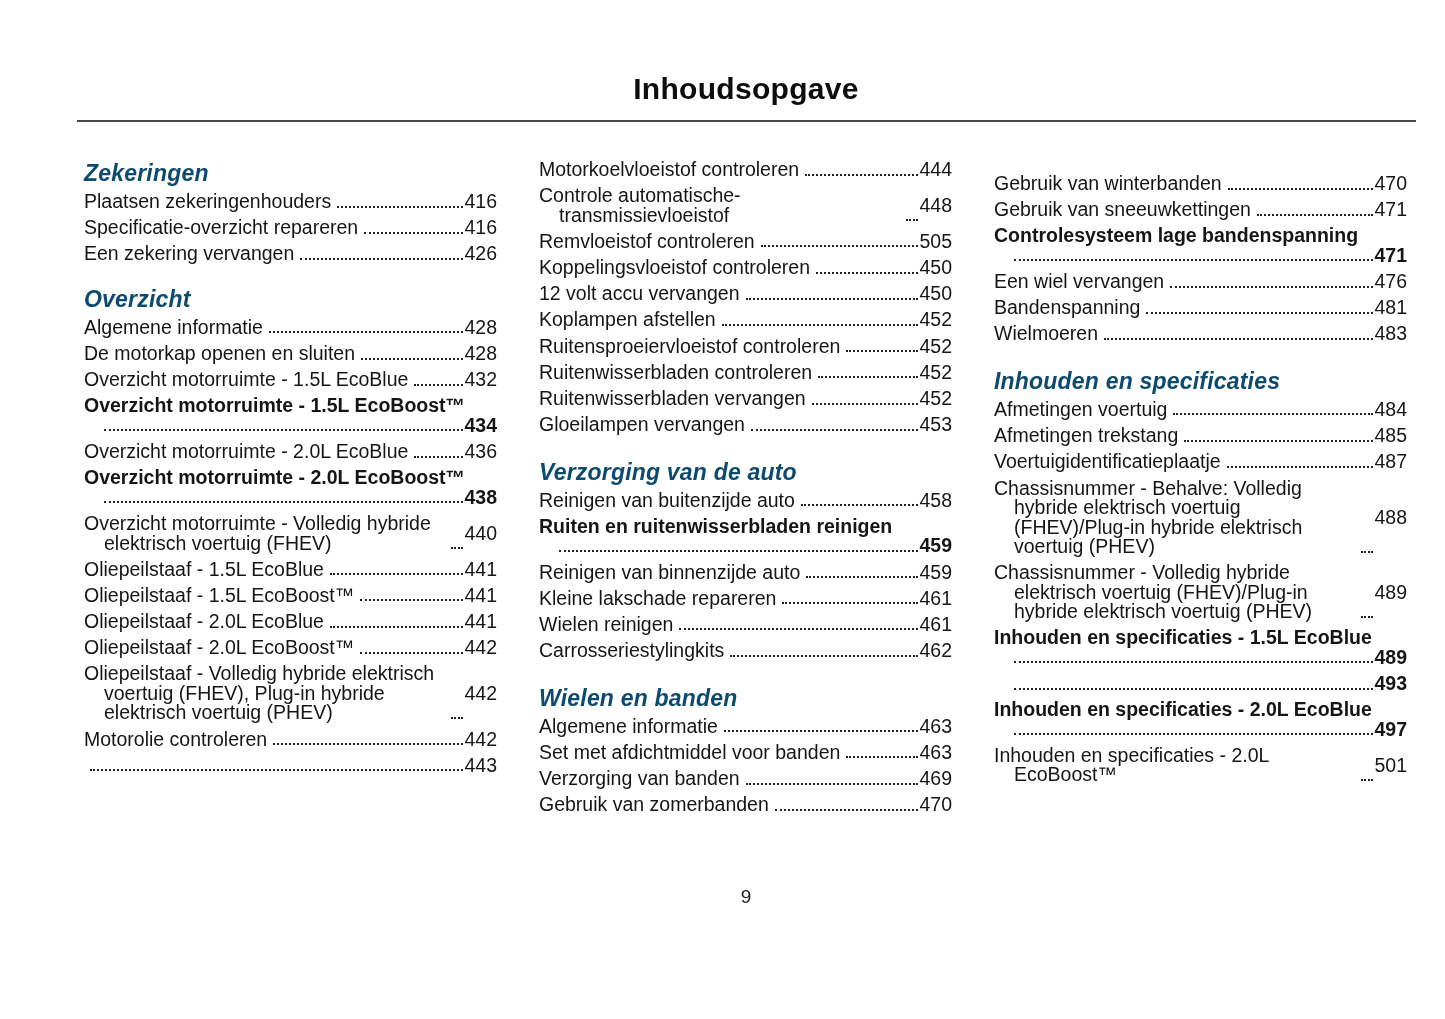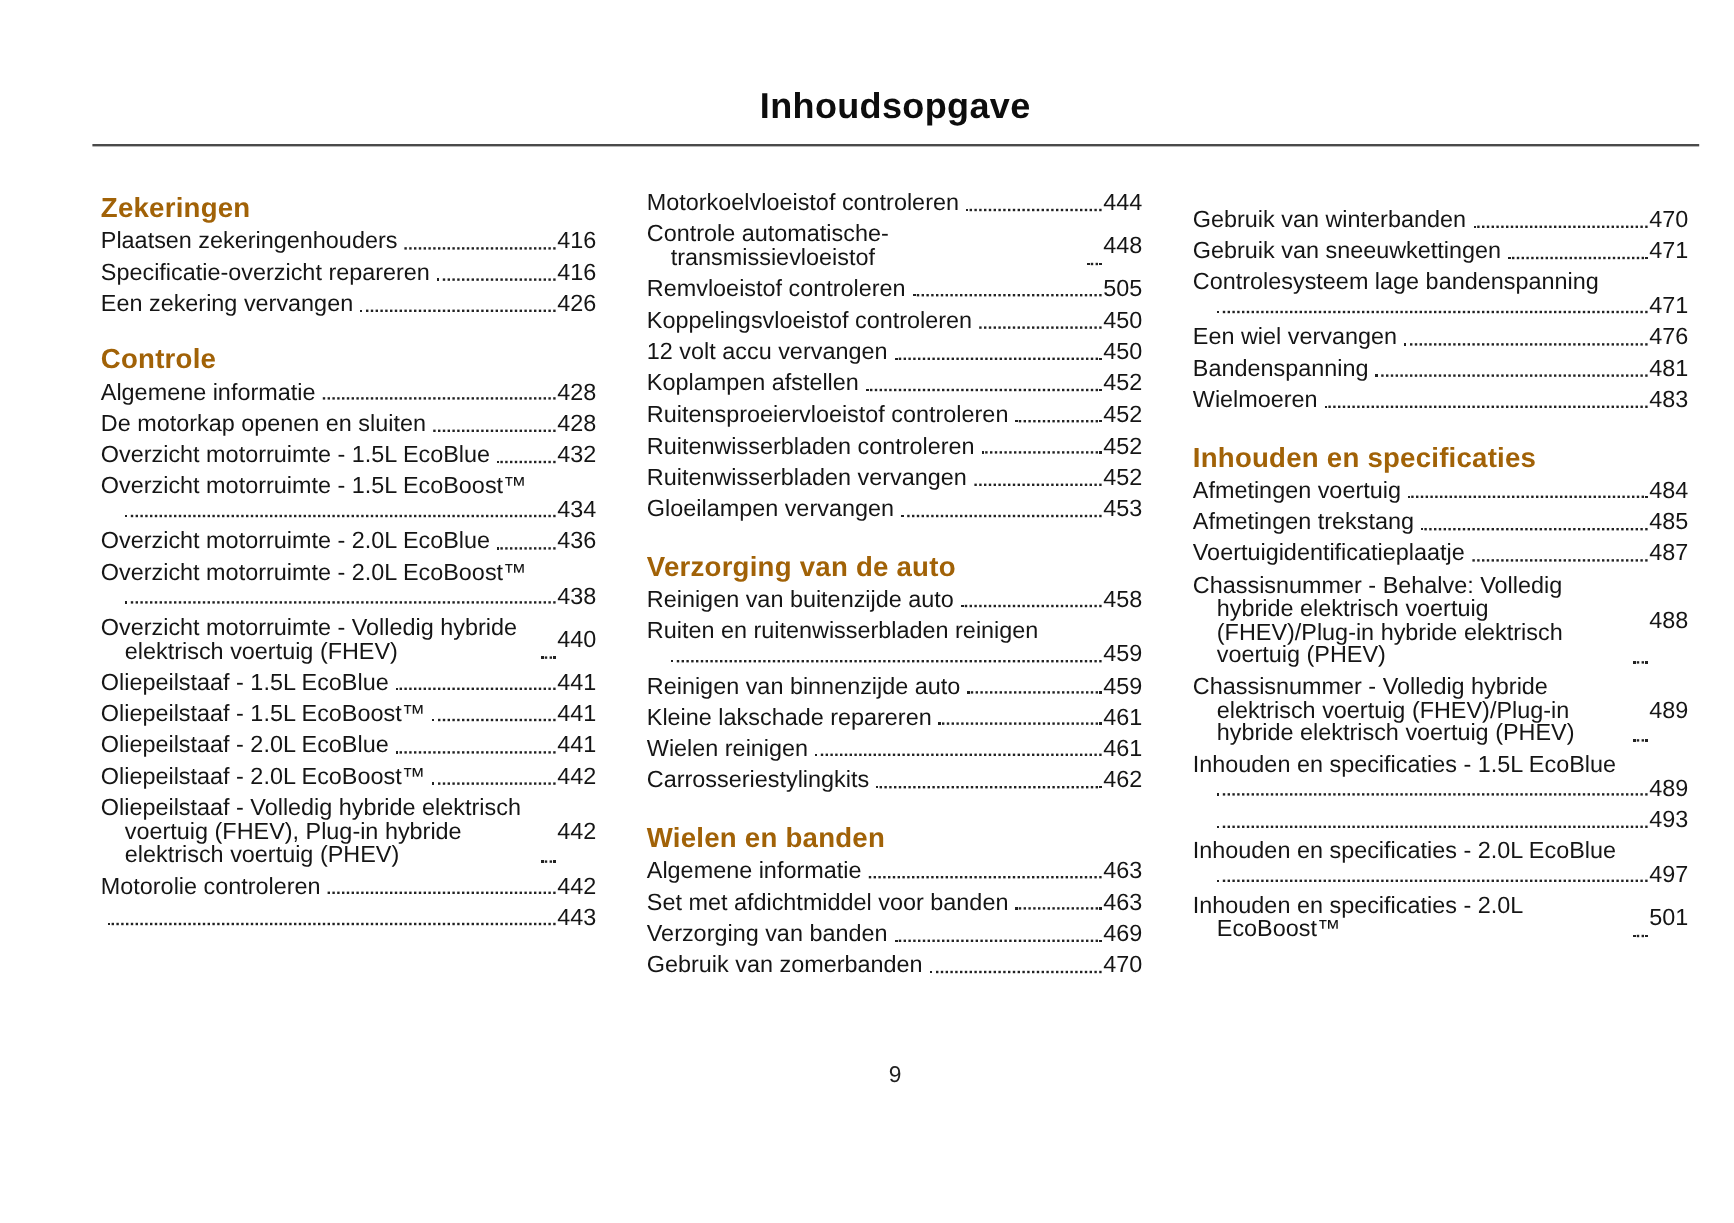--- a/index.html
+++ b/index.html
@@ -14,39 +14,39 @@
   .rule {
     position: absolute; left: 77px; width: 1339px; top: 120px; height: 2px;
     background: #4a4a4a;
   }
   .col { position: absolute; top: 158px; width: 413px; }
   .col-1 { left: 84px; }
   .col-2 { left: 539px; top: 160px; }
   .col-3 { left: 994px; top: 174px; }
 
   .section-heading {
-    font-size: 23px; font-weight: bold; color: #a16207;
-    margin: 0 0 4px 0; line-height: 30px; letter-spacing: 0.2px;
+    font-size: 23px; font-weight: bold; color: #0c4a6e;
+    margin: 0 0 4px 0; line-height: 30px; letter-spacing: 0.2px; font-style: italic;
   }
   .section + .section .section-heading { margin-top: 20px; }
   .col-2 .section + .section .section-heading,
   .col-3 .section + .section .section-heading { margin-top: 22px; }
 
   .entry {
     display: flex; align-items: center;
     font-size: 19.5px; line-height: 19.5px; margin-bottom: 6.7px;
     color: #151515; cursor: pointer;
   }
   .entry .title { flex: 0 1 auto; padding-left: 20px; text-indent: -20px; }
   .entry .leader {
     flex: 1 1 auto; min-width: 12px; margin: 0 1px 4px 6px;
     border-bottom: 2px dotted #222; height: 0; align-self: flex-end;
   }
   .entry .page { flex: 0 0 auto; }
-  .entry.wrap-leader { flex-wrap: wrap; }
+  .entry.wrap-leader { flex-wrap: wrap; font-weight: bold; }
   .entry.wrap-leader .title { flex: 0 0 100%; }
   .entry.wrap-leader .leader { margin-left: 20px; }
 
   .page-number {
     position: absolute; left: 0; width: 1492px; top: 886px; text-align: center;
     font-size: 19px; color: #222;
   }
 </style>
 </head>
 <body>
@@ -67,21 +67,21 @@
         <span class="leader"></span>
         <span class="page">416</span>
       </div>
       <div class="entry">
         <span class="title">Een zekering vervangen</span>
         <span class="leader"></span>
         <span class="page">426</span>
       </div>
     </div>
     <div class="section">
-      <div class="section-heading">Controle</div>
+      <div class="section-heading">Overzicht</div>
       <div class="entry">
         <span class="title">Algemene informatie</span>
         <span class="leader"></span>
         <span class="page">428</span>
       </div>
       <div class="entry">
         <span class="title">De motorkap openen en sluiten</span>
         <span class="leader"></span>
         <span class="page">428</span>
       </div>

